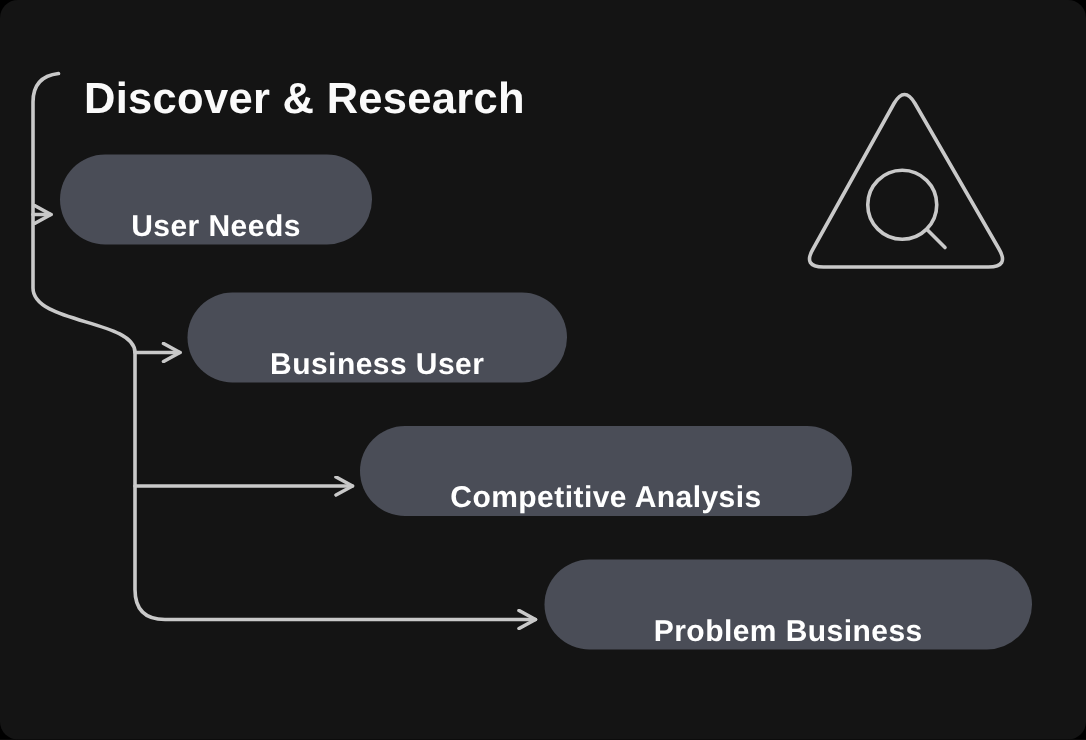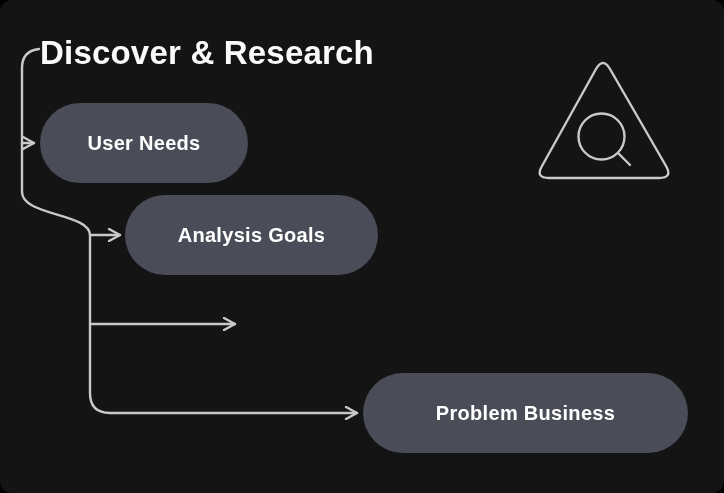--- a/index.html
+++ b/index.html
@@ -27,30 +27,30 @@
   }
   .icon-stroke {
     fill: none;
     stroke: var(--connector, #C9C9C9);
     stroke-width: 2.4;
     stroke-linecap: round;
     stroke-linejoin: round;
   }
   .title {
     position: absolute; left: 40px; top: 36px;
-    margin: 0;
-    font-size: 33px; font-weight: 700; line-height: 1;
+    margin: 16px;
+    font-size: 29px; font-weight: 700; line-height: 1;
     letter-spacing: 0.2px;
     color: var(--title_text, #FAFAFA);
   }
   .node {
-    position: absolute; height: 80px;
+    position: absolute; height: 60px;
     border-radius: 40px;
     background: var(--node_bg, #4A4D57);
-    display: flex; align-items: center; justify-content: center;
+    display: flex; align-items: flex-end; justify-content: center;
     color: var(--node_text, #FFFFFF);
     font-size: 20px; font-weight: 700; letter-spacing: 0.3px;
     white-space: nowrap;
   }
   .node-1 { left: 40px;  top: 103px; width: 208px; }
   .node-2 { left: 125px; top: 195px; width: 253px; }
   .node-3 { left: 240px; top: 284px; width: 328px; }
   .node-4 { left: 363px; top: 373px; width: 325px; }
 </style>
 </head>
@@ -79,19 +79,22 @@
       <line class="icon-stroke" x1="618" y1="153" x2="630" y2="165"></line>
     </g>
   </svg>
 
   <h1 class="title">Discover &amp; Research</h1>
 
   <div class="node node-1">
     <span>User Needs</span>
   </div>
   <div class="node node-2">
-    <span>Analysis Goals</span>
+    <span>Business User</span>
+  </div>
+  <div class="node node-3">
+    <span>Competitive Analysis</span>
   </div>
   <div class="node node-4">
     <span>Problem Business</span>
   </div>
 
 </div>
 
 </body></html>

